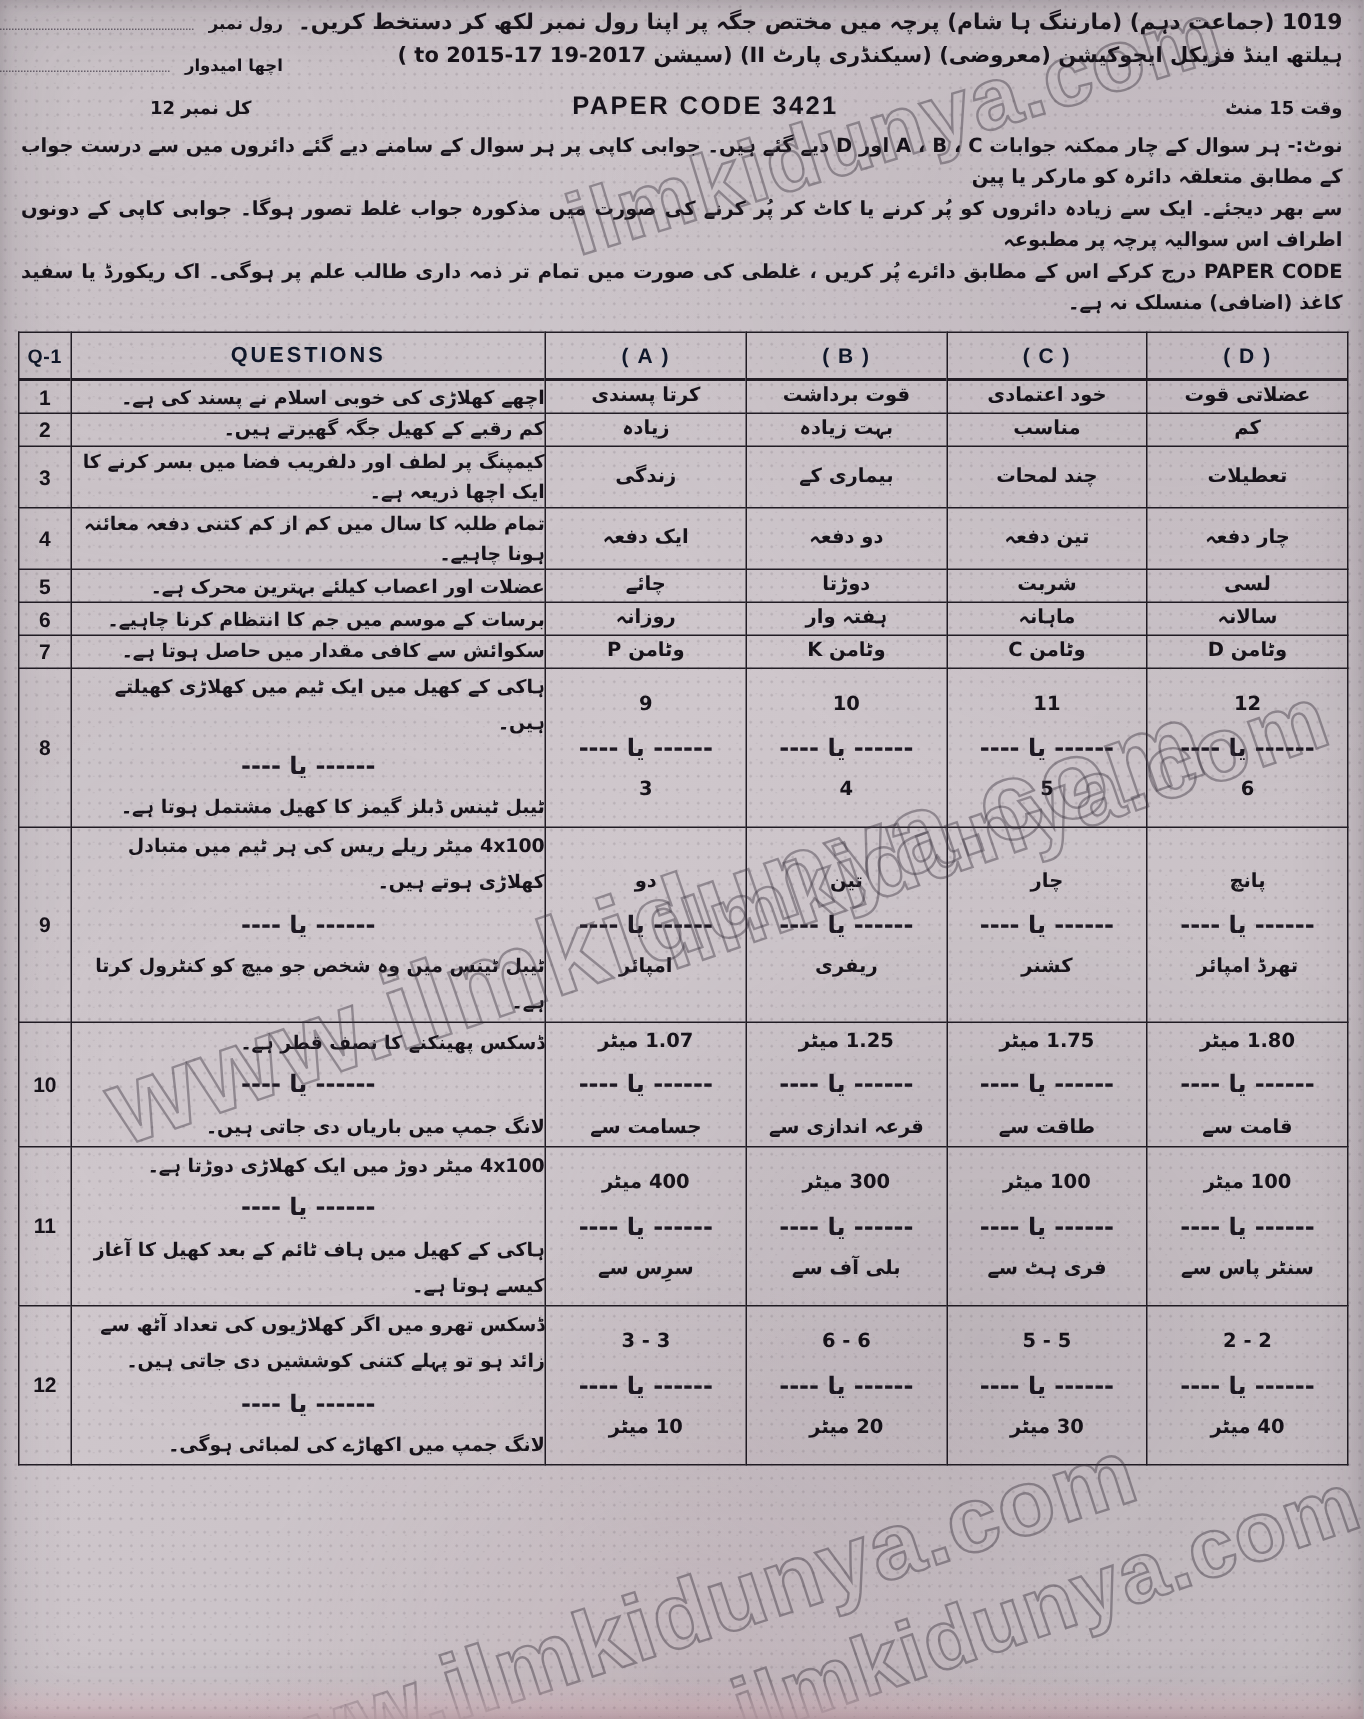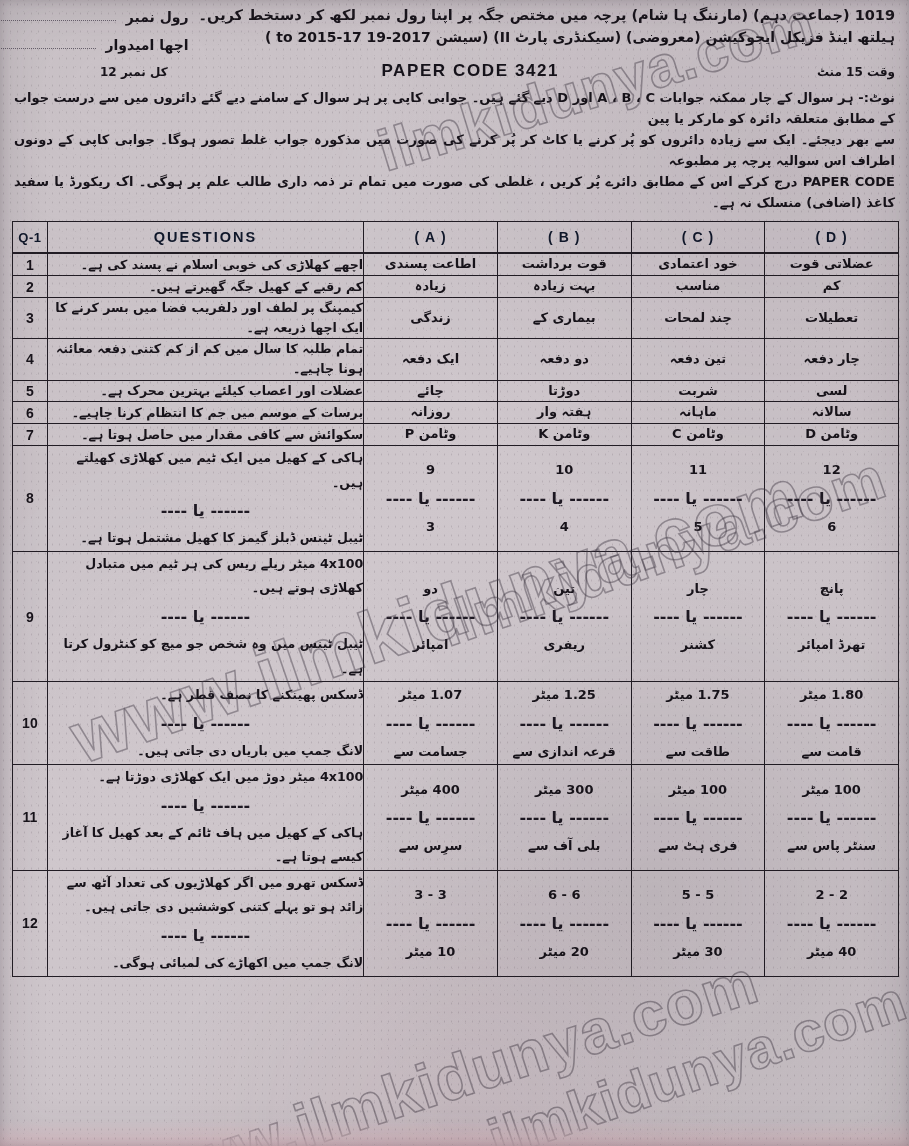--- a/index.html
+++ b/index.html
@@ -89,21 +89,21 @@
     letter-spacing: .1px;
     white-space: nowrap;
   }
   .line2 {
     font-size: 14px;
     font-weight: 700;
     margin-top: 5px;
     white-space: nowrap;
   }
   .sidelbl {
-    font-size: 14px;
+    font-size: 11px;
     font-weight: 700;
     display: inline-block;
     vertical-align: middle;
   }
   .dotfill {
     display: inline-block;
     width: 150px;
     border-bottom: 1px dotted #4a4450;
     margin: 0 6px 3px 0;
     height: 10px;
@@ -298,21 +298,21 @@
             <td class="opt">
               <span class="val urdu">عضلاتی قوت</span>
             </td>
             <td class="opt">
               <span class="val urdu">خود اعتمادی</span>
             </td>
             <td class="opt">
               <span class="val urdu">قوت برداشت</span>
             </td>
             <td class="opt">
-              <span class="val urdu">اطاعت پسندی</span>
+              <span class="val urdu">کرتا پسندی</span>
             </td>
             <td class="qtext urdu">
               <span class="ln">اچھے کھلاڑی کی خوبی اسلام نے پسند کی ہے۔</span>
             </td>
             <td class="qnum">1</td>
           </tr>
           <tr class="simple">
             <td class="opt">
               <span class="val urdu">کم</span>
             </td>

